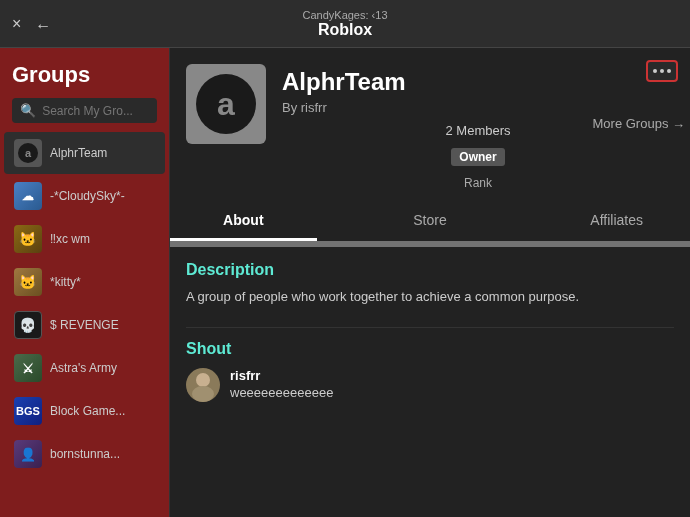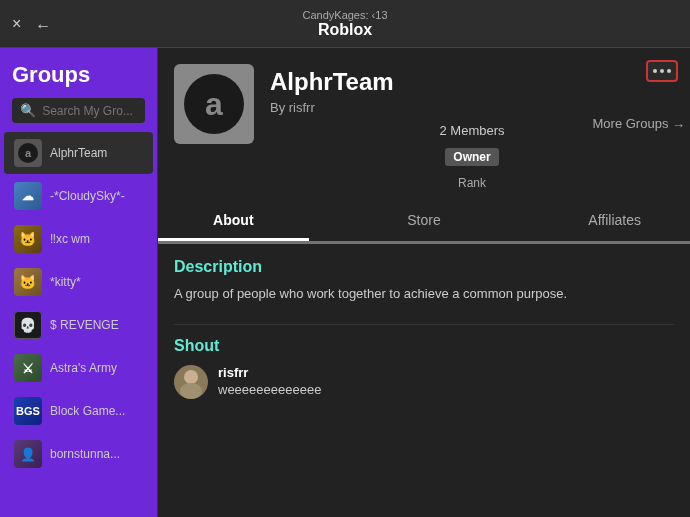--- a/index.html
+++ b/index.html
@@ -57,22 +57,22 @@
     }
 
     
     .main-layout {
       display: flex;
       height: calc(517px - 48px);
     }
 
     
     .sidebar {
-      width: 158px;
-      background: #6d28d9;
+      width: 170px;
+      background: #7f1d1d;
       border-right: 1px solid #333;
       display: flex;
       flex-direction: column;
       overflow: hidden;
     }
     .sidebar-header {
       padding: 14px 12px 8px;
     }
     .sidebar-title {
       font-size: 22px;
@@ -256,21 +256,21 @@
       color: #aaa;
       cursor: pointer;
       display: flex;
       align-items: center;
       gap: 4px;
     }
 
     
     .tabs-bar {
       display: flex;
-      border-bottom: 3px solid #737373;
+      border-bottom: 6px solid #737373;
       margin: 0 0 0 0;
       gap: 40px;
     }
     .tab-item {
       flex: 1;
       text-align: center;
       padding: 10px 0;
       font-size: 14px;
       color: #aaa;
       cursor: pointer;

